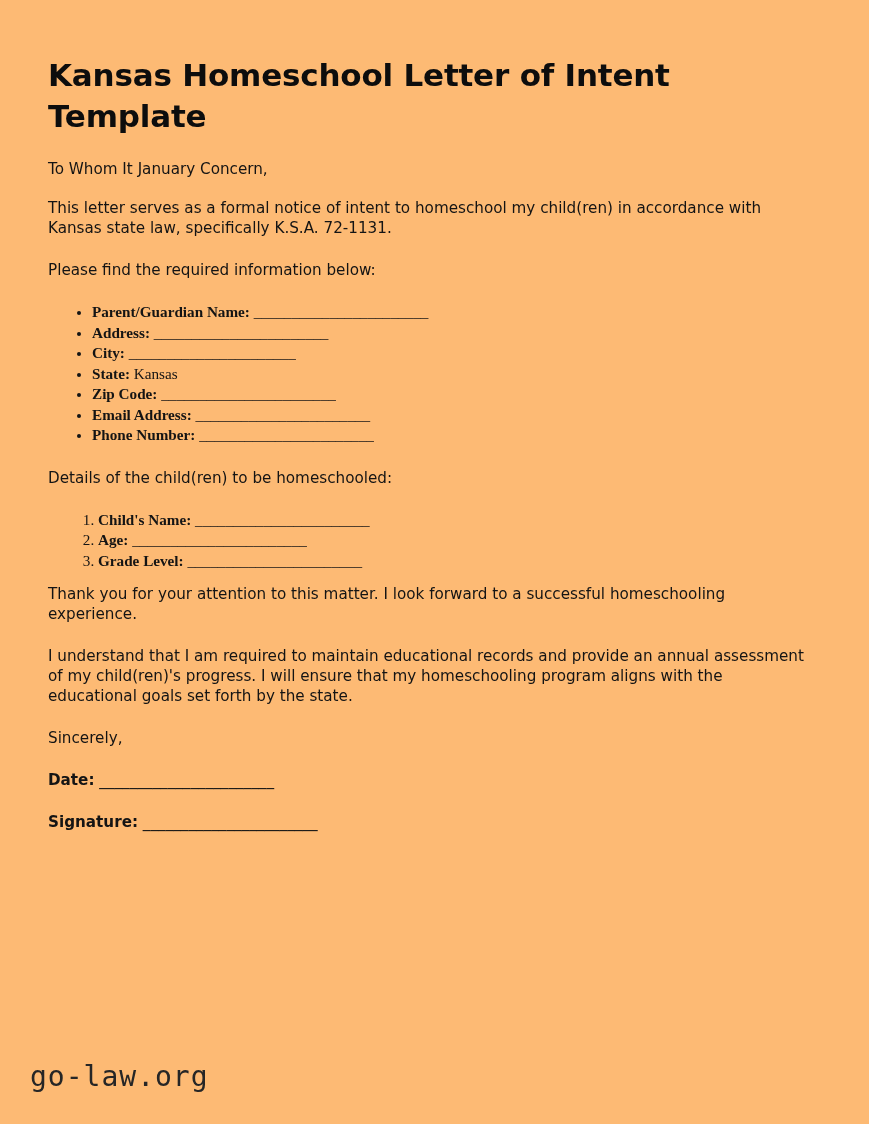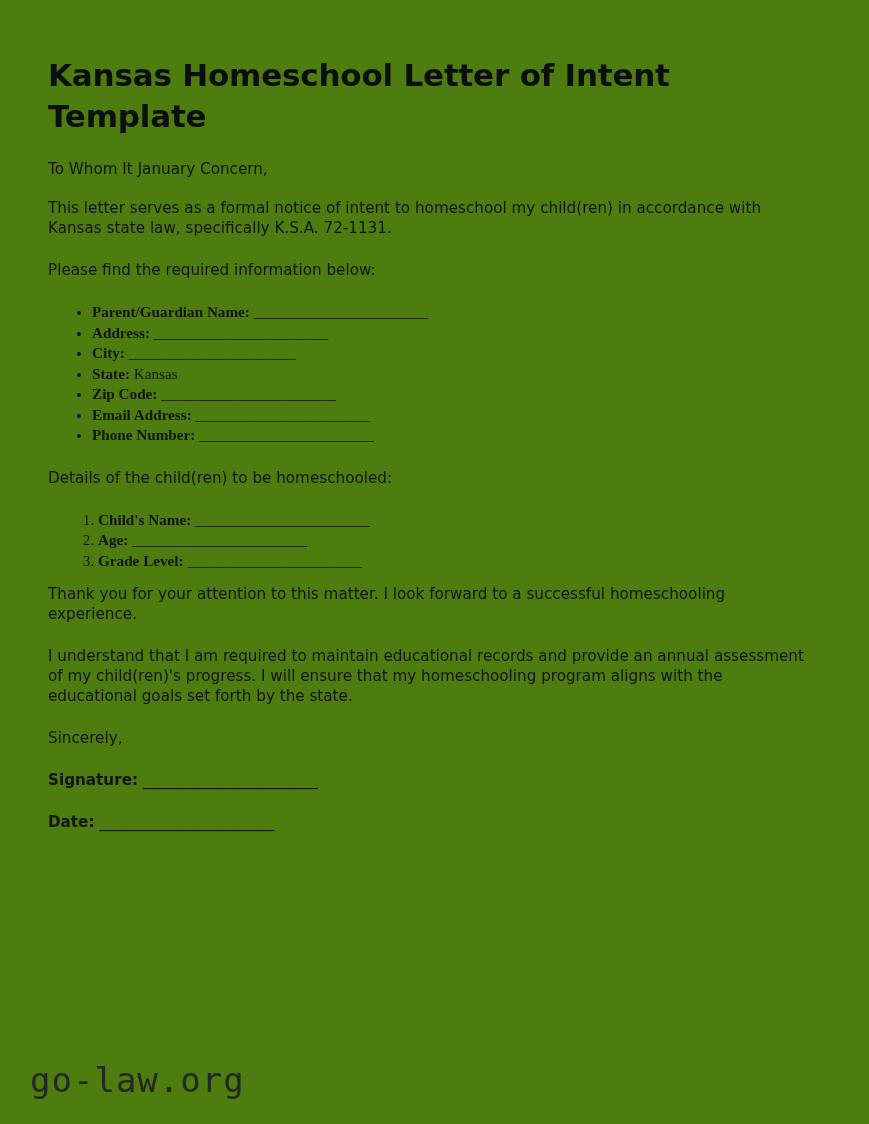--- a/index.html
+++ b/index.html
@@ -15,21 +15,21 @@
     color: #111111;
     overflow: hidden;
   }
 
   .page {
     position: absolute;
     left: 0;
     top: 0;
     width: 869px;
     height: 1124px;
-    background: #4d7c0f;
+    background: #fdba74;
   }
 
   .content {
     position: absolute;
     left: 48px;
     top: 55px;
     width: 775px;
   }
 
   .doc-title {
@@ -115,21 +115,21 @@
 
   .sig-line .fld-label {
     font-weight: bold;
   }
 
   .watermark {
     position: absolute;
     left: 30px;
     top: 1060px;
     font-family: "DejaVu Sans Mono", monospace;
-    font-size: 34px;
+    font-size: 28px;
     letter-spacing: 1px;
     color: #262626;
     white-space: pre;
   }
 </style>
 </head>
 <body>
 
 <div class="page">
 
@@ -192,25 +192,25 @@
     </ol>
 
     <p class="para">Thank you for your attention to this matter. I look forward to a successful homeschooling experience.</p>
 
     <p class="para">I understand that I am required to maintain educational records and provide an annual assessment of my child(ren)'s progress. I will ensure that my homeschooling program aligns with the educational goals set forth by the state.</p>
 
     <p class="para">Sincerely,</p>
 
     <div class="sig-block">
       <div class="sig-line">
-        <span class="fld-label">Signature:</span>
+        <span class="fld-label">Date:</span>
         <span class="blank">_______________________</span>
       </div>
       <div class="sig-line">
-        <span class="fld-label">Date:</span>
+        <span class="fld-label">Signature:</span>
         <span class="blank">_______________________</span>
       </div>
     </div>
 
   </div>
 
   <div class="watermark">go-law.org</div>
 
 </div>
 

